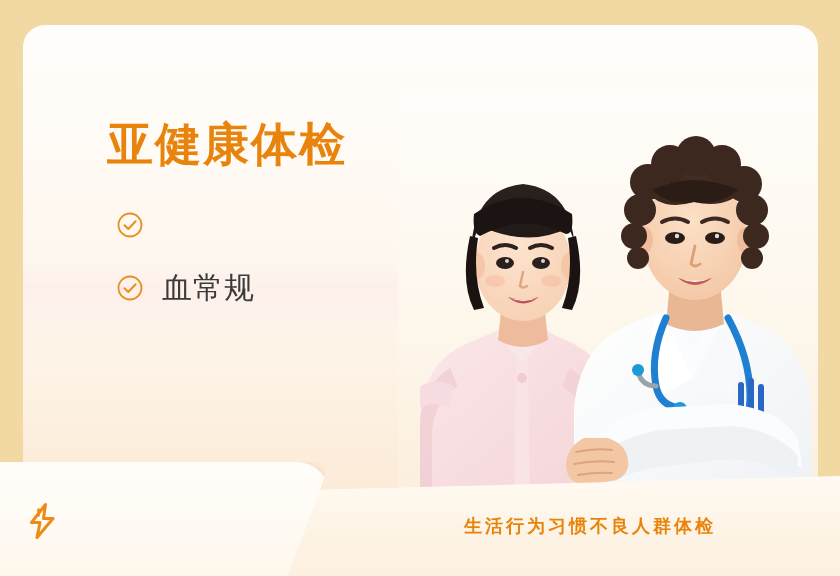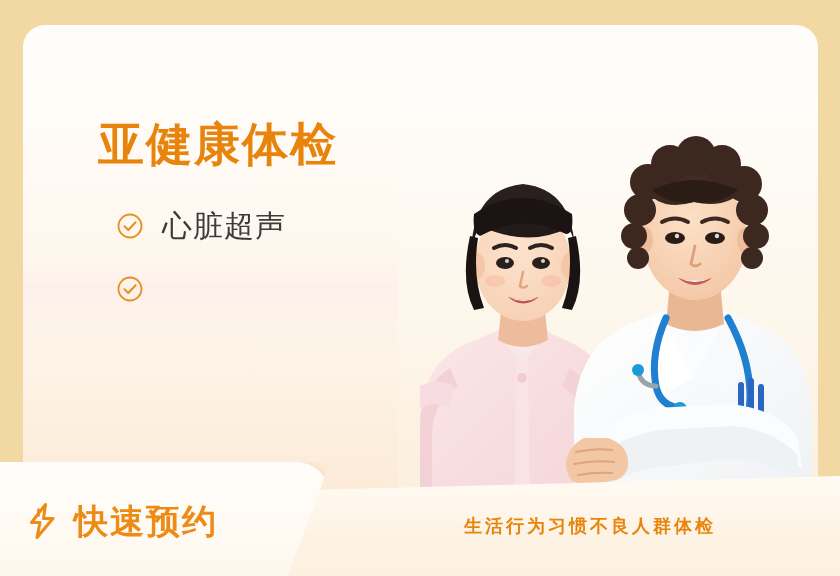--- a/index.html
+++ b/index.html
@@ -24,21 +24,21 @@
   }
 
   
   .photo{
     position:absolute;right:0px;bottom:60px;width:420px;height:430px;
   }
   .photo svg{display:block;width:100%;height:100%;}
 
   
   .headline{
-    position:absolute;left:75px;top:96px;
+    position:absolute;left:84px;top:96px;
     font-size:46px;font-weight:bold;letter-spacing:2px;
     color:#e8840c;line-height:1;white-space:nowrap;
   }
   .feature-list{
     position:absolute;left:93px;top:186px;width:330px;
     display:flex;flex-direction:column;gap:34px;
   }
   .feature{display:flex;align-items:center;gap:18px;}
   .check-icon{width:28px;height:28px;flex:0 0 28px;}
   .check-icon svg{display:block;width:28px;height:28px;}
@@ -235,42 +235,41 @@
     <div class="headline">亚健康体检</div>
 
     <div class="feature-list">
       <div class="feature">
         <span class="check-icon">
           <svg viewBox="0 0 28 28" xmlns="http://www.w3.org/2000/svg">
             <circle cx="14" cy="14" r="11.5" fill="none" stroke="#e8901f" stroke-width="1.8"></circle>
             <path d="M8.5 14.2 L12.3 18 L19.6 10.2" fill="none" stroke="#e8901f" stroke-width="2" stroke-linecap="round" stroke-linejoin="round"></path>
           </svg>
         </span>
-        <span class="feature-label">心脏超声</span>
       </div>
       <div class="feature">
         <span class="check-icon">
           <svg viewBox="0 0 28 28" xmlns="http://www.w3.org/2000/svg">
             <circle cx="14" cy="14" r="11.5" fill="none" stroke="#e8901f" stroke-width="1.8"></circle>
             <path d="M8.5 14.2 L12.3 18 L19.6 10.2" fill="none" stroke="#e8901f" stroke-width="2" stroke-linecap="round" stroke-linejoin="round"></path>
           </svg>
         </span>
+        <span class="feature-label">血常规</span>
       </div>
     </div>
   </div>
 
   <div class="bottombar">
     <div class="bar-right"></div>
     <div class="bar-right-label">生活行为习惯不良人群体检</div>
 
     <div class="bar-left"></div>
     <div class="bar-left-inner">
       <span class="bolt-icon">
         <svg viewBox="0 0 34 38" xmlns="http://www.w3.org/2000/svg">
           <path d="M19.5 2.5 L5.5 20.5 L14 20.5 L11 35.5 L27 16.5 L17.5 16.5 Z" fill="none" stroke="#ee8b16" stroke-width="3" stroke-linejoin="round" stroke-linecap="round"></path>
           <path d="M12.5 7.5 L12.5 13.5" stroke="#ee8b16" stroke-width="2.6" stroke-linecap="round"></path>
         </svg>
       </span>
-      <span class="bar-left-label">快速预约</span>
     </div>
   </div>
 
 </div>
 
 </body></html>

